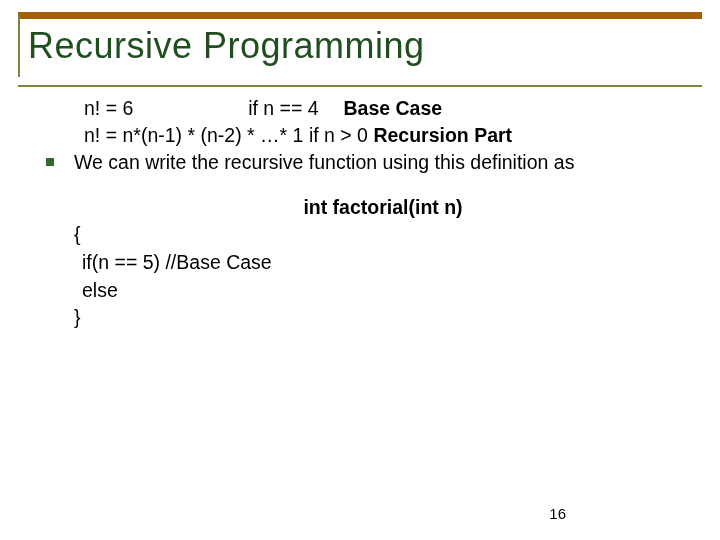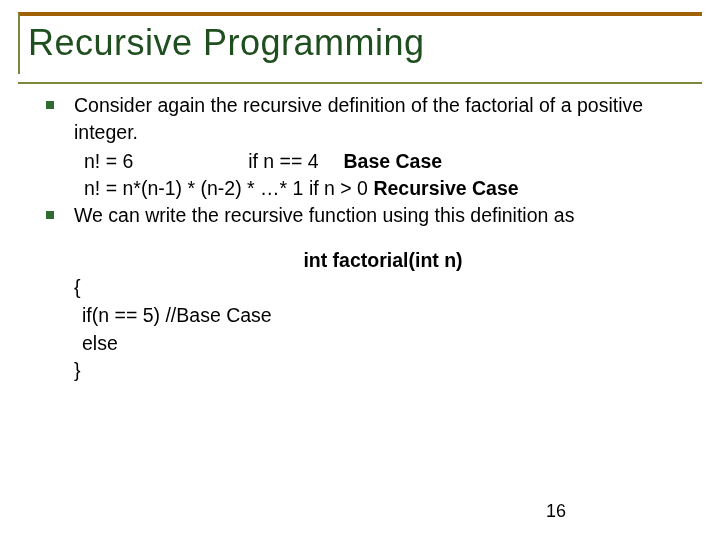--- a/index.html
+++ b/index.html
@@ -4,21 +4,21 @@
 <style>
   * { margin: 0; padding: 0; box-sizing: border-box; }
   html, body { width: 720px; height: 540px; background: #ffffff; font-family: Arial, Helvetica, sans-serif; }
   .slide {
     width: 720px;
     height: 540px;
     position: relative;
     padding: 12px 18px 0 18px;
   }
   .title-wrap {
-    border-top: 4px solid #a16207;
+    border-top: 7px solid #a16207;
     border-left: 2px solid #7a8a3a;
     padding: 6px 0 10px 8px;
     margin-bottom: 8px;
   }
   .title {
     font-size: 36px;
     color: #1f4e1f;
     font-weight: 400;
     letter-spacing: 0.5px;
   }
@@ -54,51 +54,47 @@
     font-size: 19.5px;
     line-height: 1.42;
   }
   .codeblock .lv1 { padding-left: 8px; }
   .codeblock .lv2 { padding-left: 46px; }
   .bold { font-weight: 700; text-align: center; }
   .pagenum {
     position: absolute;
     right: 154px;
     bottom: 18px;
-    font-size: 18px;
+    font-size: 15px;
     color: #000;
   }
 </style>
 </head>
 <body>
 
 <div class="slide">
 
   <div class="title-wrap">
     <div class="title">Recursive Programming</div>
   </div>
   <div class="title-underline"></div>
 
   <div class="content">
 
-    <div class="bul-row">
-      <div class="bullet"></div>
-      <div class="bul-text">Consider again the recursive definition of the factorial of a positive integer.</div>
-    </div>
 
     <div class="indent1">
       <span>n! = 6</span>
       <span style="display:inline-block;width:104px"></span>
       <span>if n == 4</span>
       <span style="display:inline-block;width:14px"></span>
       <span class="bold">Base Case</span>
     </div>
 
     <div class="indent1">
-      <span>n! = n*(n-1) * (n-2) * …* 1  if n &gt; 0 </span><span class="bold">Recursive Case</span>
+      <span>n! = n*(n-1) * (n-2) * …* 1  if n &gt; 0 </span><span class="bold">Recursion Part</span>
     </div>
 
     <div class="bul-row">
       <div class="bullet"></div>
       <div class="bul-text">We can write the recursive function using this definition as</div>
     </div>
 
     <div class="codeblock">
       <div class="bold">int factorial(int n)</div>
       <div>{</div>

